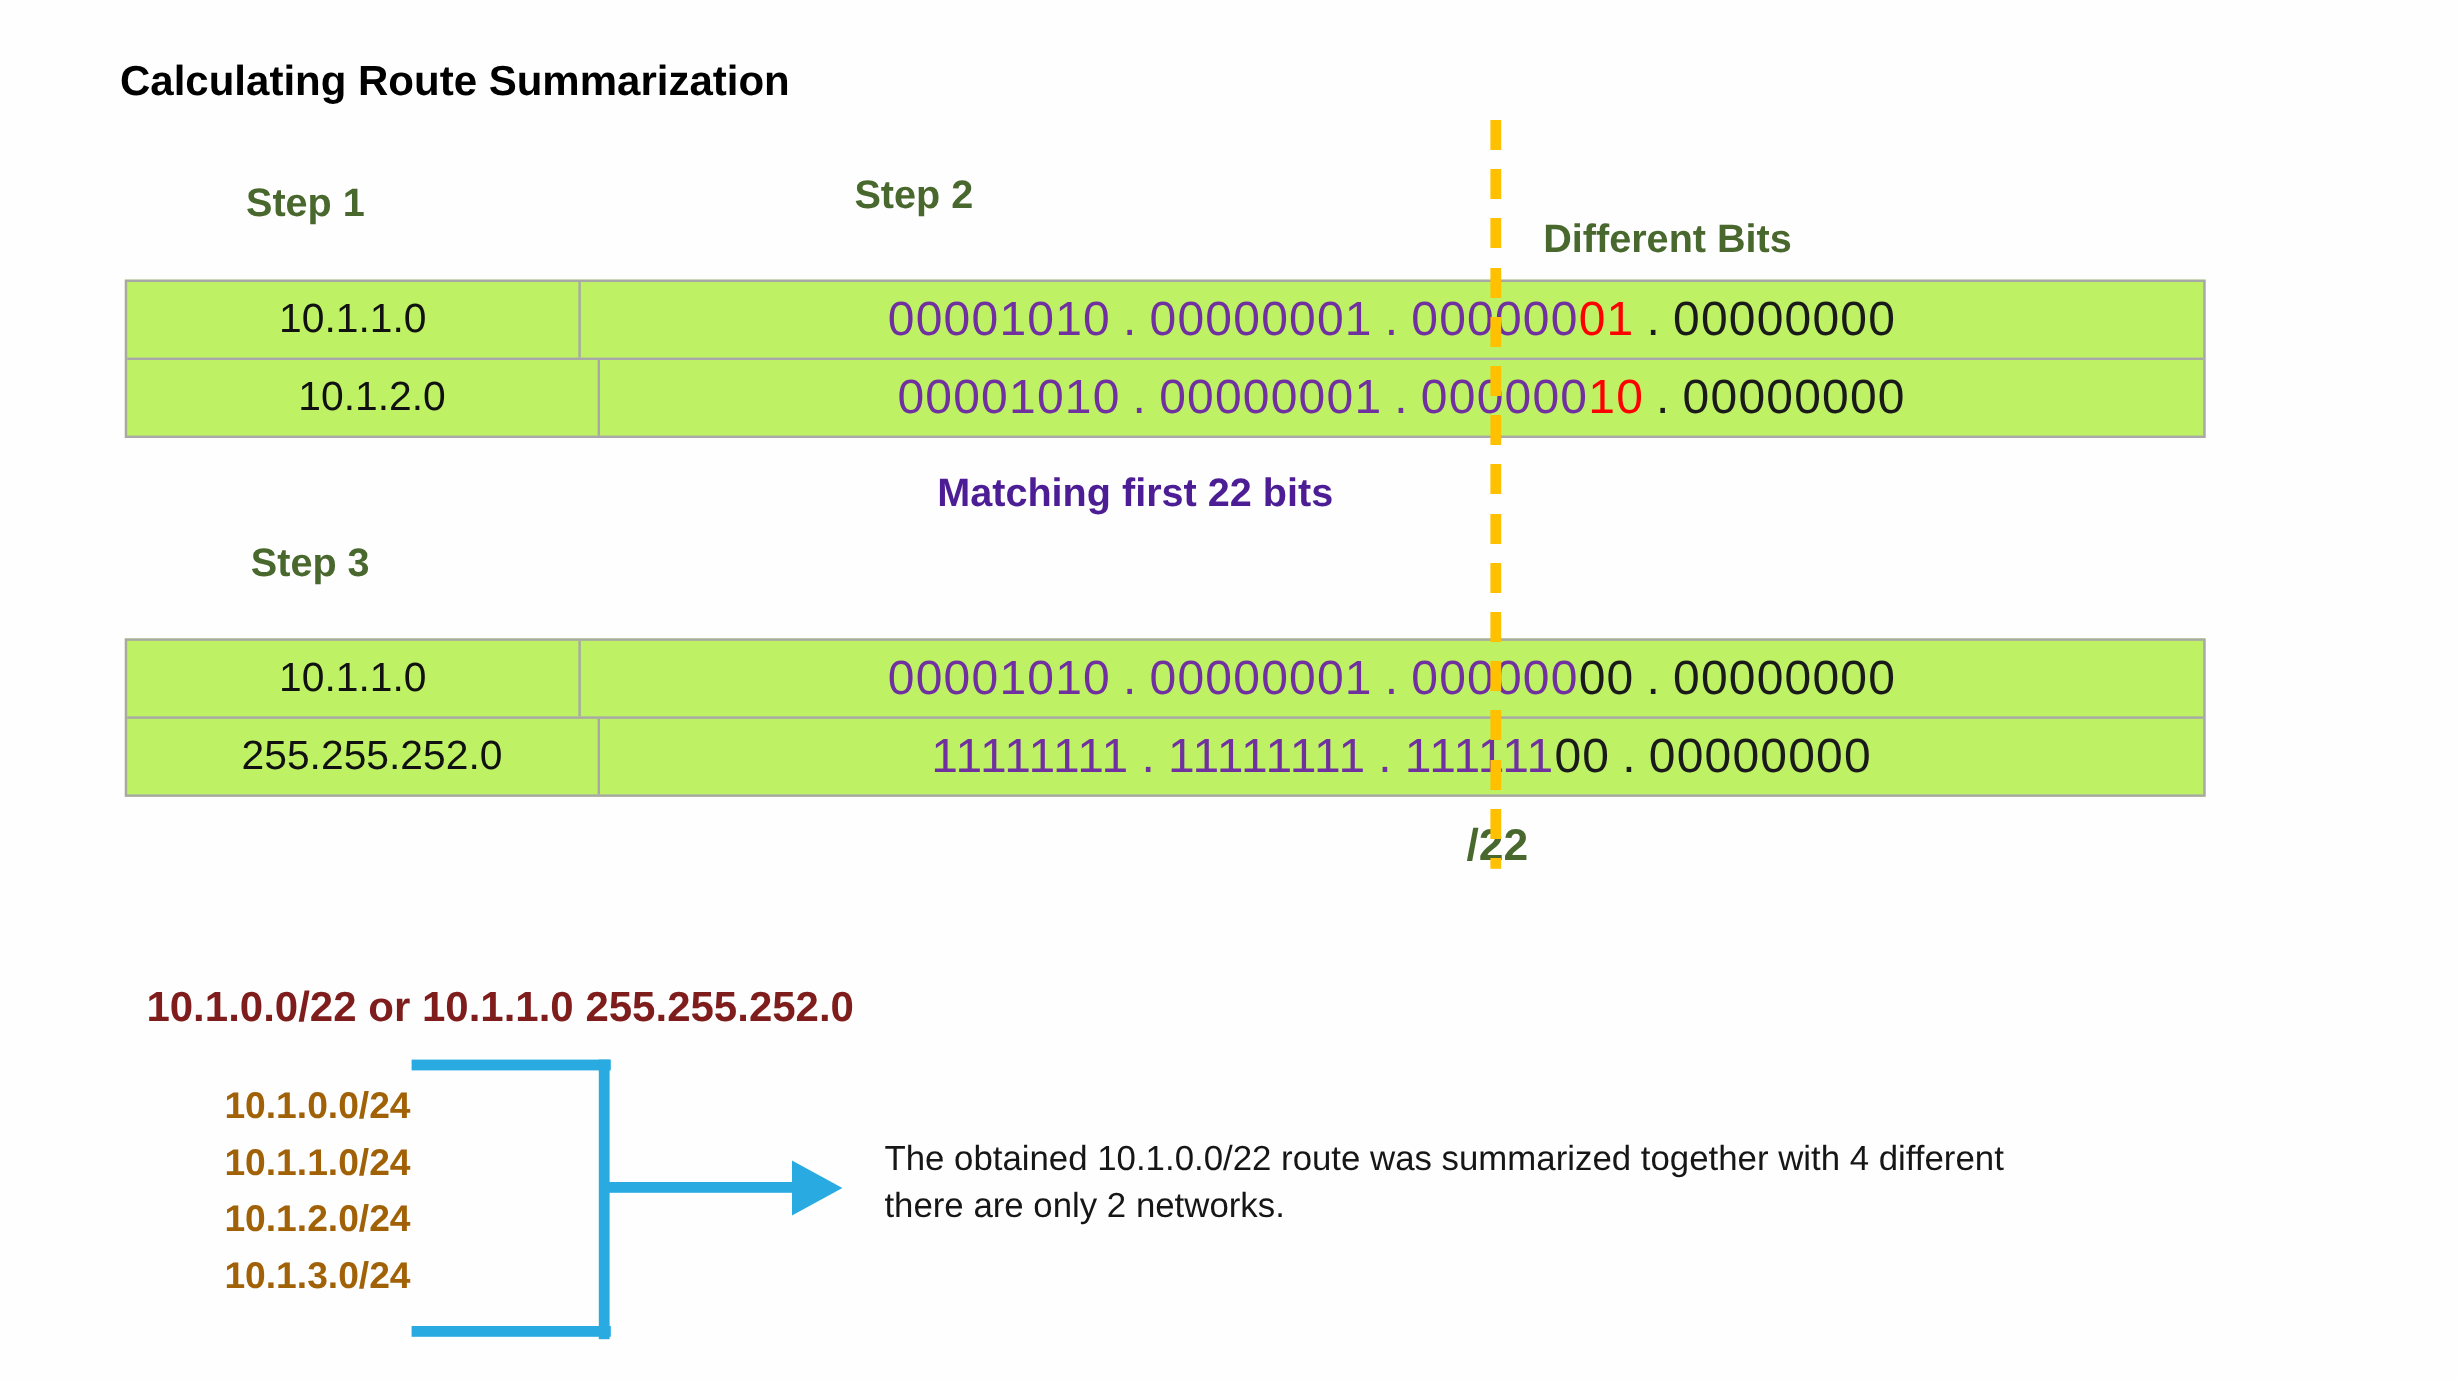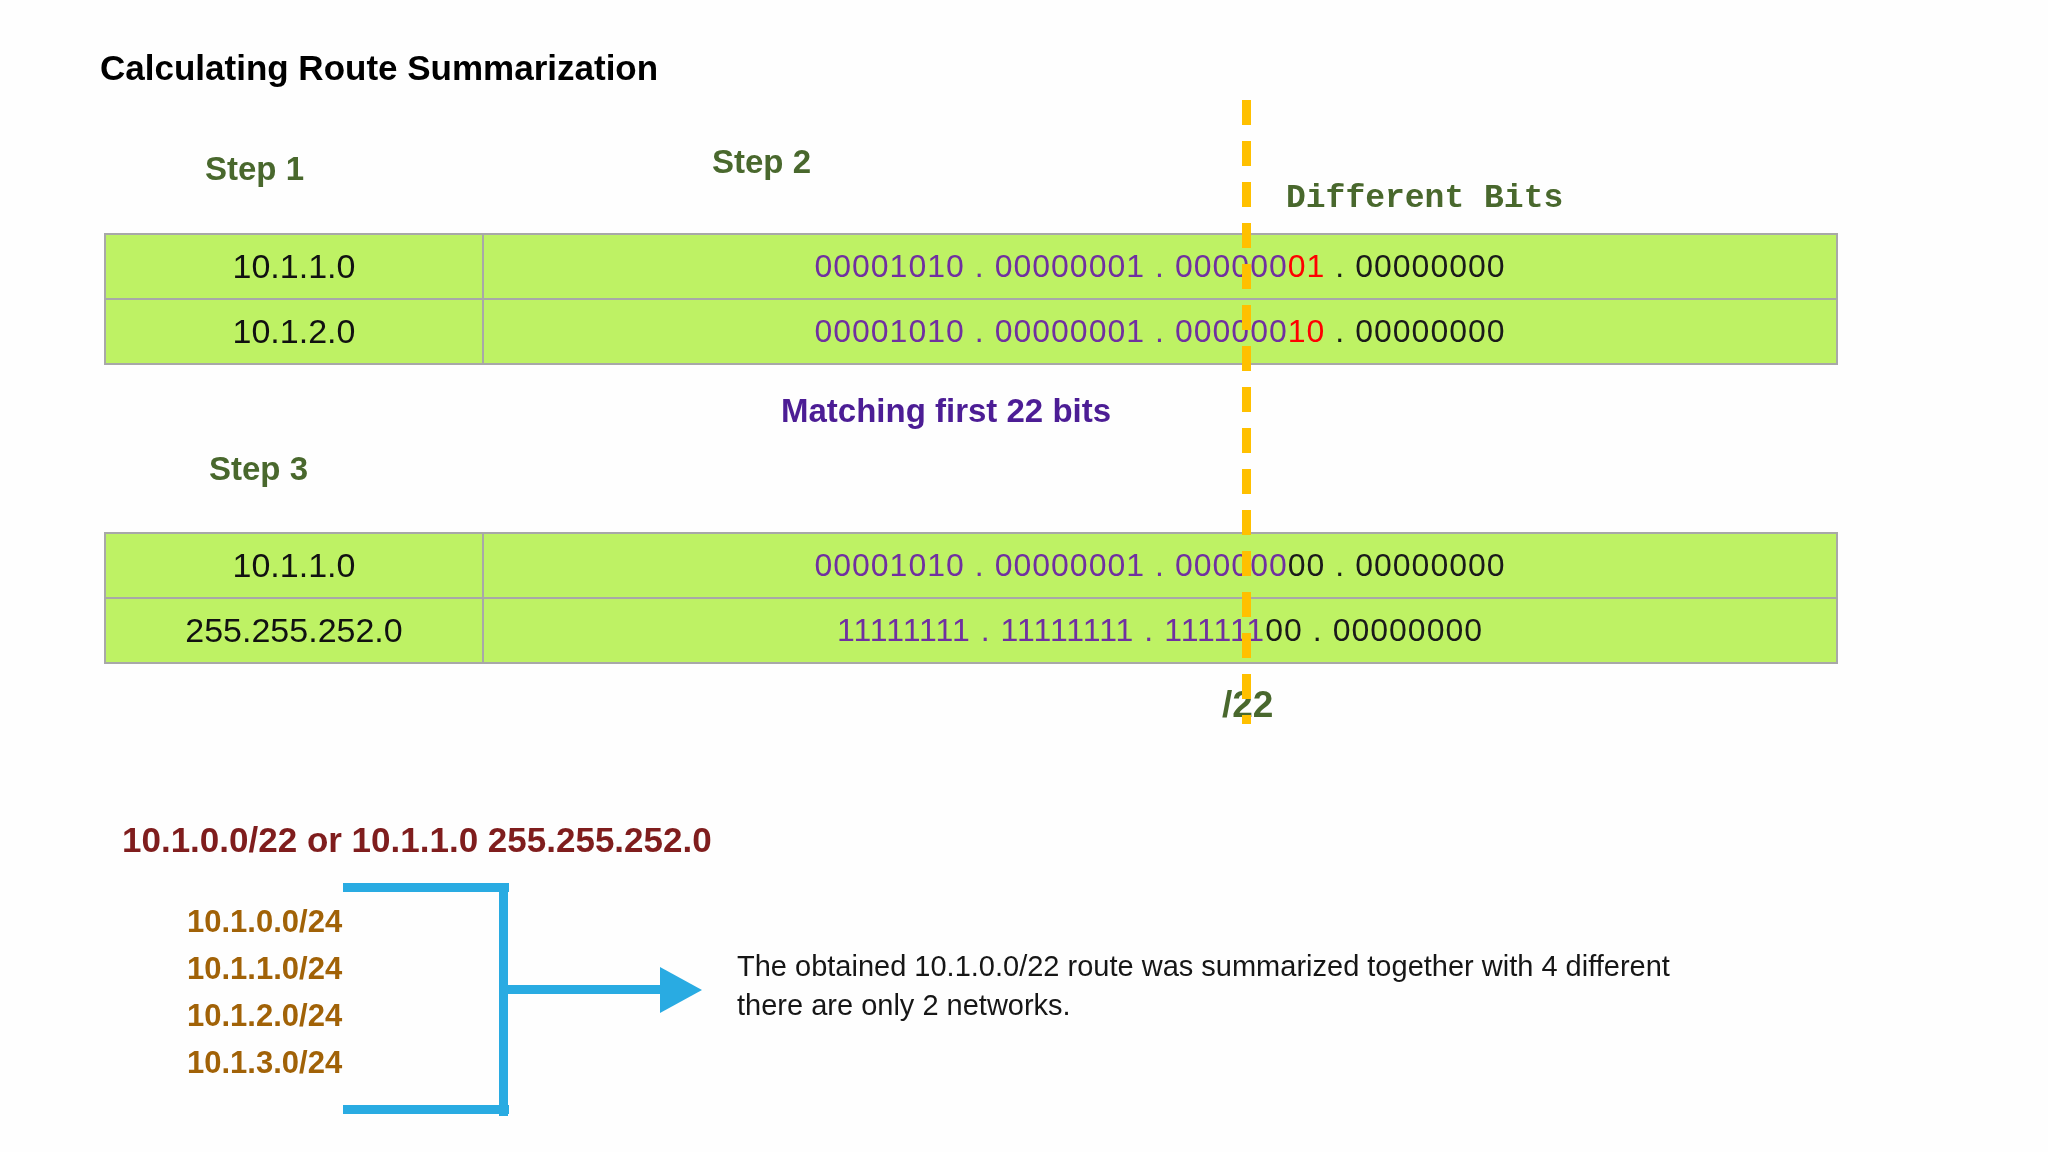--- a/index.html
+++ b/index.html
@@ -6,41 +6,41 @@
   #slide{
     position:relative;width:2048px;height:1152px;background:#FEFEFE;
     font-family:"Liberation Sans",sans-serif;overflow:hidden;color:#1a1a1a;
   }
   .abs{position:absolute;}
   .title{left:100px;top:48px;font-size:35px;font-weight:700;color:#000;}
   .lbl{font-weight:700;color:#49682D;font-size:33px;white-space:nowrap;}
   .lbl-step1{left:205px;top:150px;}
   .lbl-step2{left:712px;top:143px;}
   .lbl-step3{left:209px;top:450px;}
-  .lbl-diff{left:1286px;top:180px;font-family:Liberation Mono, monospace;}
+  .lbl-diff{left:1286px;top:180px;}
   .lbl-prefix{left:1222px;top:684px;font-size:37px;}
   .lbl-matching{left:781px;top:392px;font-size:33px;font-weight:700;color:#4c1d95;white-space:nowrap;}
   .lbl-summary{left:122px;top:820px;font-size:35px;font-weight:700;color:#7f1d1d;white-space:nowrap;}
 
   .dash-line{
     left:1242px;top:100px;width:9px;height:624px;z-index:6;
     background:repeating-linear-gradient(180deg,#FFC000 0 25px,transparent 25px 41px);
   }
 
   .dtable{
     left:104px;width:1734px;height:132px;border:2px solid #A8A8A8;
     background:#bef264;display:flex;flex-direction:column;box-sizing:border-box;
   }
   .t1{top:233px;}
   .t2{top:532px;}
   .dtable .row{flex:1;display:flex;min-height:0;}
-  .dtable .row + .row{border-top:2px solid #A8A8A8;}
+  .dtable .row + .row{border-top:2px solid #A8A8A8;padding-left:16px;}
   .cell{display:flex;align-items:center;justify-content:center;}
   .cell.addr{width:376px;border-right:2px solid #A8A8A8;font-size:34px;color:#111;}
-  .cell.binary{flex:1;font-size:32px;letter-spacing:1px;white-space:nowrap;}
+  .cell.binary{flex:1;font-size:40px;letter-spacing:1px;white-space:nowrap;}
   .bit-purple{color:#7030A0;}
   .bit-red{color:#FF0000;}
   .bit-black{color:#1a1a1a;}
   .sep{padding:0 10px;}
 
   .networks{
     left:187px;top:898px;font-size:31px;font-weight:700;color:#a16207;
     line-height:47px;white-space:nowrap;
   }
 

